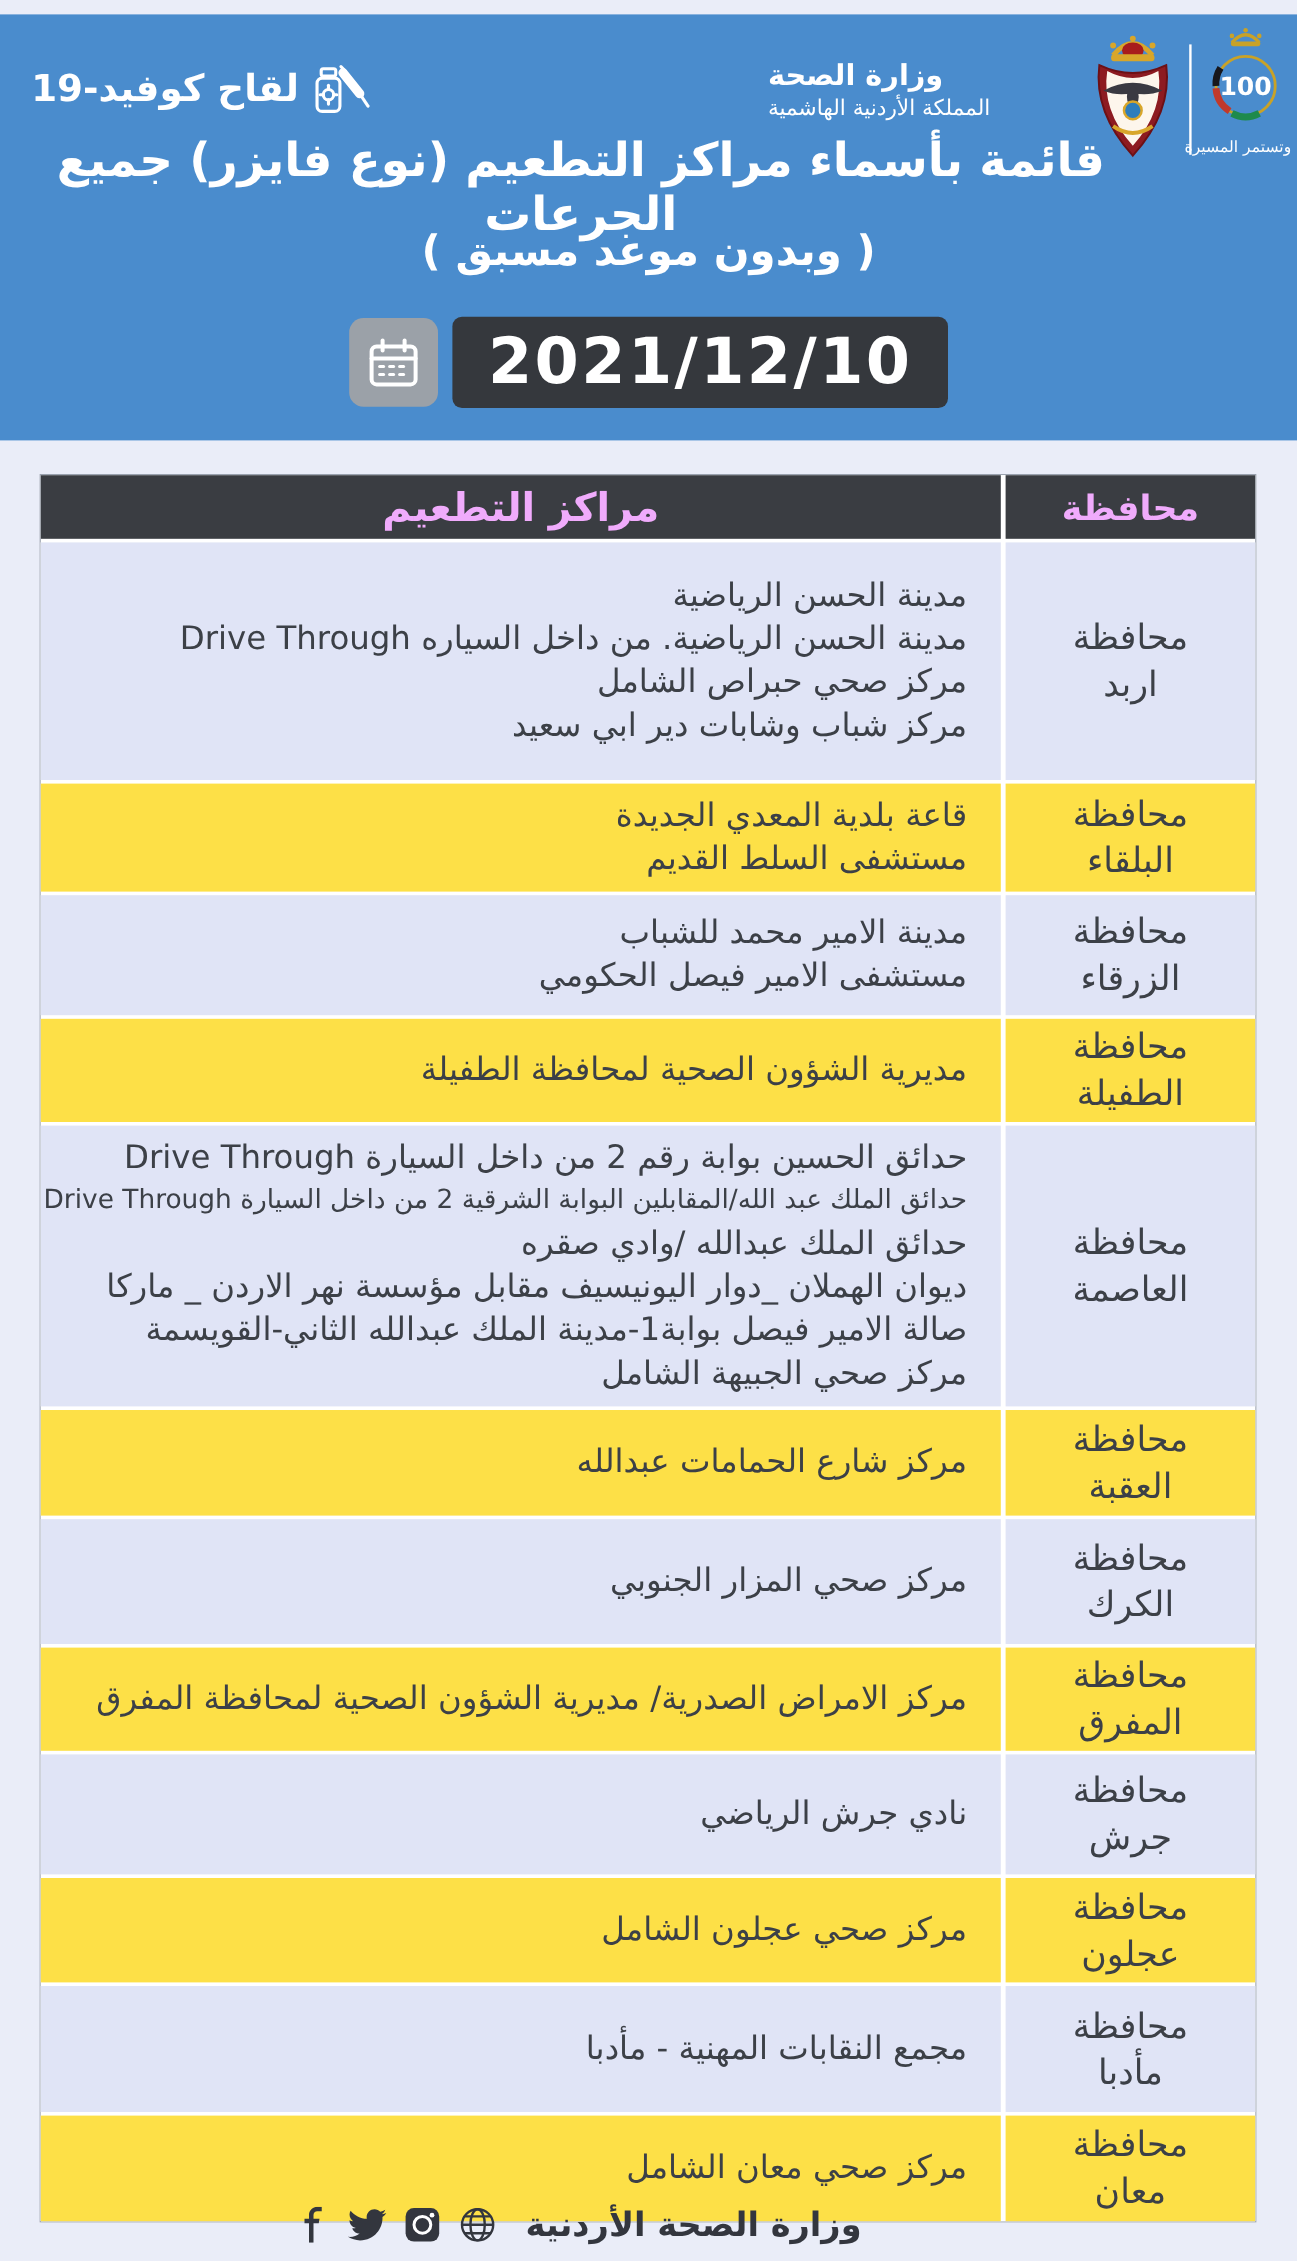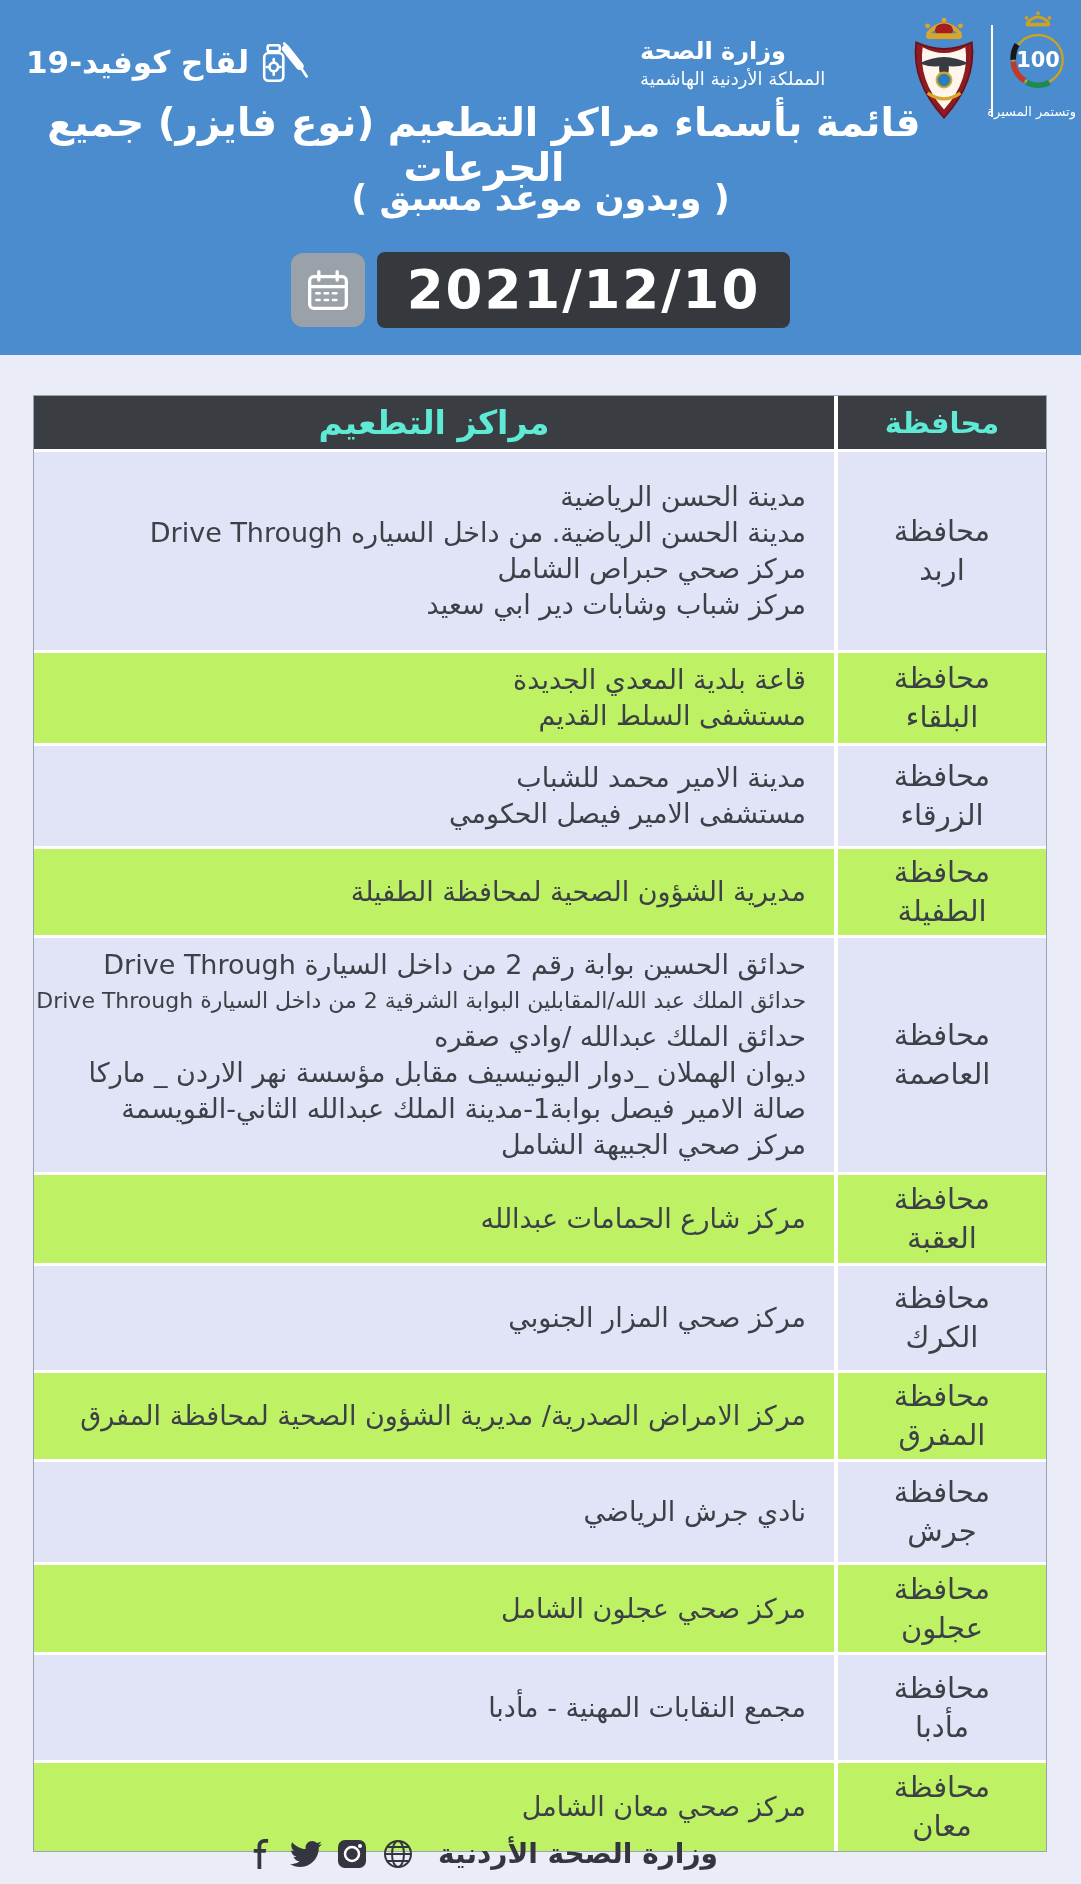--- a/index.html
+++ b/index.html
@@ -1,20 +1,20 @@
 <!DOCTYPE html>
 <html lang="ar" dir="rtl"><head>
 <meta charset="utf-8">
 <style>
   html,body{margin:0;padding:0;background:#eaedf8;}
   *{box-sizing:border-box;font-family:"DejaVu Sans",sans-serif;}
   .page{position:relative;width:1081px;height:1884px;margin:0 auto;background:#eaedf8;overflow:hidden;}
 
   
-  .hero{position:absolute;top:0;left:0;width:1081px;height:355px;background:#4a8ccd;color:#fff;}
+  .hero{position:absolute;top:12px;left:0;width:1081px;height:355px;background:#4a8ccd;color:#fff;}
   .covid-label{position:absolute;top:34px;left:26px;display:flex;flex-direction:row;align-items:center;gap:10px;direction:ltr;}
   .covid-label .txt{font-size:31px;font-weight:bold;direction:rtl;}
   .ministry-text{position:absolute;top:36px;left:640px;width:262px;text-align:left;direction:rtl;}
   .ministry-text .l1{font-size:24px;font-weight:bold;line-height:30px;}
   .ministry-text .l2{font-size:18px;line-height:26px;}
   .coat{position:absolute;top:12px;left:903px;}
   .vdivider{position:absolute;top:25px;left:991px;width:2px;height:92px;background:#ffffff;}
   .centennial{position:absolute;top:10px;left:1000px;width:76px;text-align:center;}
   .centennial .caption{font-size:13px;color:#fff;margin-top:2px;white-space:nowrap;}
   .title1{position:absolute;top:100px;left:0;width:968px;text-align:center;font-size:39px;font-weight:bold;}
@@ -23,27 +23,27 @@
   .cal-box{width:74px;height:74px;border-radius:12px;background:#9ba1a8;display:flex;align-items:center;justify-content:center;}
   .date-badge{height:76px;line-height:76px;padding:0 30px;border-radius:8px;background:#35383d;color:#fff;font-size:53px;font-weight:bold;letter-spacing:2px;direction:ltr;}
 
   
   .table{position:absolute;top:395px;left:33px;width:1014px;border:1px solid #9aa2af;background:#fff;}
   .thead,.trow{display:flex;flex-direction:row;gap:4px;background:#fff;}
   .thead{height:53px;}
   .cell{min-width:0;}
   .gov-col{width:208px;flex:0 0 208px;}
   .centers-col{flex:1 1 auto;}
-  .th{background:#3a3d42;color:#5eead4;display:flex;align-items:center;justify-content:center;}
+  .th{background:#3a3d42;color:#f0abfc;display:flex;align-items:center;justify-content:center;}
   .th.centers-col{font-size:33px;font-weight:bold;}
   .th.gov-col{font-size:29px;font-weight:bold;}
   .tbody{display:flex;flex-direction:column;gap:3px;background:#fff;margin-top:3px;}
   .trow .cell{display:flex;flex-direction:column;justify-content:center;}
   .alt-lav .cell{background:#e0e4f6;}
-  .alt-blue .cell{background:#bef264;}
+  .alt-blue .cell{background:#fde047;}
   .centers-cell{padding:8px 28px 8px 14px;align-items:flex-start;}
   .center-line{font-size:27px;line-height:36px;color:#3c4047;white-space:nowrap;}
   .center-line.small{font-size:22px;}
   .gov-cell{align-items:center;text-align:center;padding:4px 4px;}
   .gov-prefix,.gov-name{font-size:29px;line-height:39px;color:#3c4047;}
   
   .tbody .trow:nth-child(1){min-height:198px;}
   .tbody .trow:nth-child(2){min-height:90px;}
   .tbody .trow:nth-child(3){min-height:100px;}
   .tbody .trow:nth-child(4){min-height:86px;}

